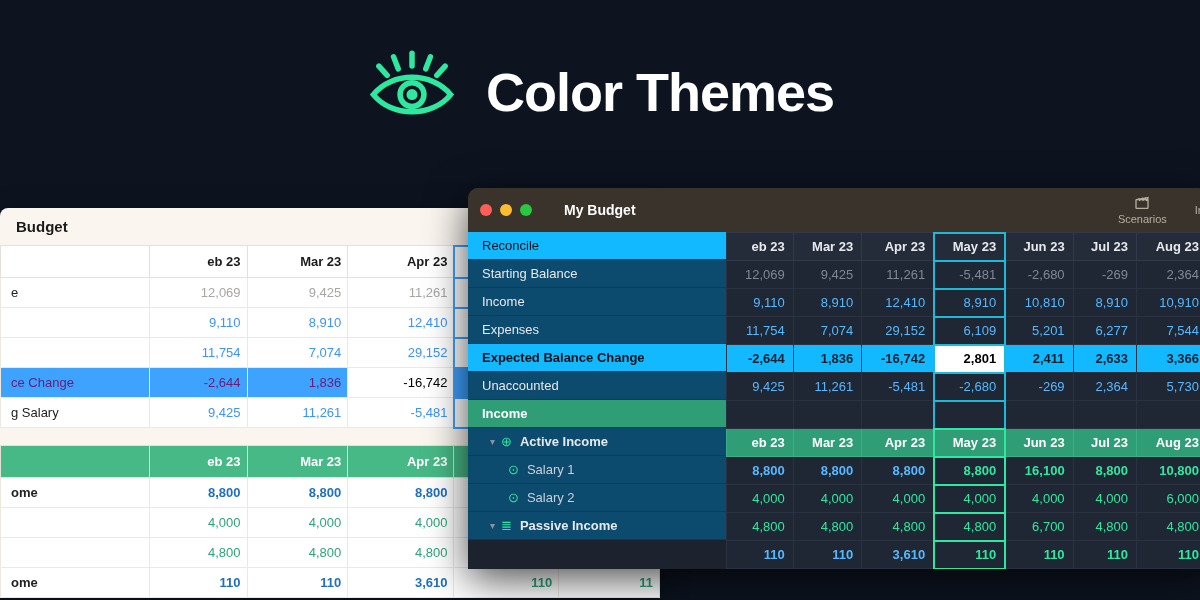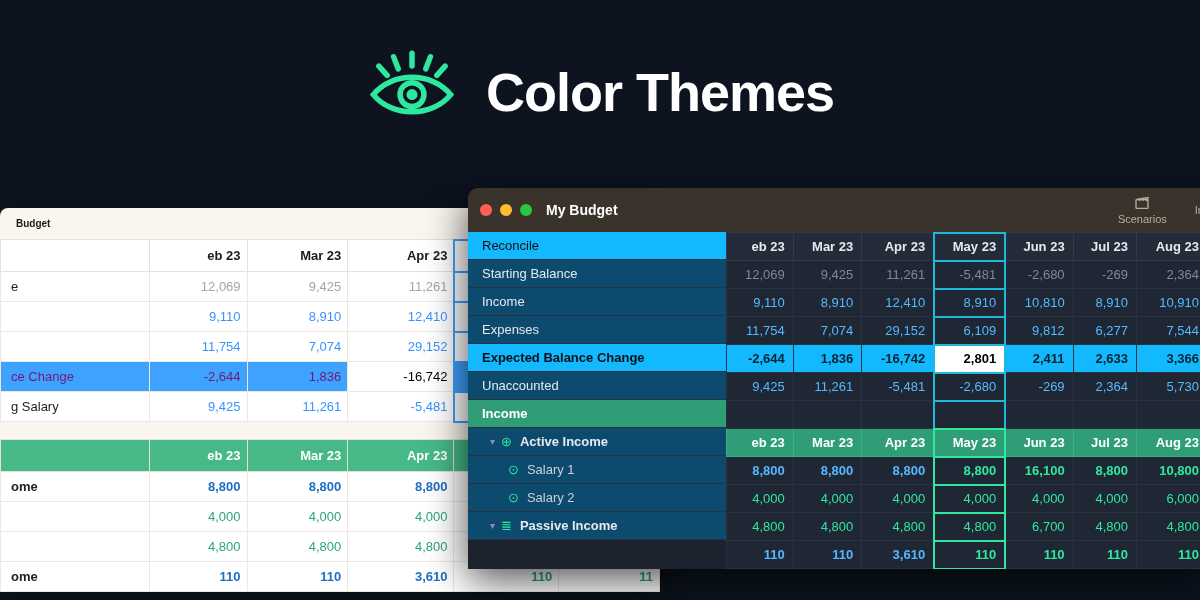--- a/index.html
+++ b/index.html
@@ -8,21 +8,21 @@
 
 .header { display: flex; align-items: center; justify-content: center; gap: 28px; padding-top: 44px; padding-bottom: 30px; }
 .eye-icon { width: 92px; height: 92px; color: #2fe8a0; }
 .header-title { color: #fff; font-size: 54px; font-weight: 700; letter-spacing: -1px; }
 
 
 .window-light {
   position: absolute; left: 0px; top: 208px; width: 660px; background: #faf5ef;
   border-radius: 8px 8px 0 0; box-shadow: 0 6px 28px rgba(0,0,0,.4); overflow: hidden;
 }
-.light-titlebar { padding: 10px 16px; font-weight: 700; font-size: 10px; color: #1b1b1b; }
+.light-titlebar { padding: 10px 16px; font-weight: 700; font-size: 15px; color: #1b1b1b; }
 .light-table { width: 100%; border-collapse: collapse; font-size: 13px; }
 .light-table th { background: #fff; color: #1b1b1b; font-weight: 600; padding: 8px 6px; text-align: right; border: 1px solid #e6e0d7; }
 .light-table th:first-child { text-align: left; padding-left: 10px; }
 .light-table td { padding: 7px 6px; text-align: right; border: 1px solid #eee8de; background: #fff; color: #3b93ff; font-variant-numeric: tabular-nums; }
 .light-table td:first-child { text-align: left; padding-left: 10px; color: #222; }
 .light-table tr.muted td { color: #a8a6a3; }
 .light-table tr.muted td:first-child { color: #222; }
 .light-table tr.hl td { background: #3ea2ff; color: #701a75; }
 .light-table tr.hl td:nth-child(4) { background: #fff; color: #000; }
 .light-income-header { background: #47b986 !important; color: #fff !important; padding: 8px 6px; font-weight: 600; }
@@ -35,21 +35,21 @@
 
 
 .window-dark {
   position: absolute; left: 468px; top: 188px; width: 740px; background: #1c232e;
   border-radius: 10px 10px 0 0; box-shadow: 0 10px 40px rgba(0,0,0,.7); overflow: hidden; color: #e6e9ee;
 }
 .dark-titlebar { height: 44px; display: flex; align-items: center; padding: 0 12px; background: #3a332b; position: relative; }
 .traffic { display: flex; gap: 8px; }
 .dot { width: 12px; height: 12px; border-radius: 50%; }
 .dot.r { background: #ff5f57; } .dot.y { background: #febc2e; } .dot.g { background: #28c840; }
-.dark-title { margin-left: 14px; font-weight: 600; font-size: 14px; color: #fefefe; }
+.dark-title { margin-left: 32px; font-weight: 600; font-size: 14px; color: #fefefe; }
 .toolbar-right { position: absolute; right: 4px; display: flex; gap: 28px; align-items: center; color: #b6aea2; font-size: 11px; }
 .tb-item { display: flex; flex-direction: column; align-items: center; gap: 2px; }
 .tb-item svg { width: 16px; height: 16px; }
 
 .ledger { display: flex; }
 .ledger-labels { width: 258px; }
 .ledger-grid { flex: 1; }
 .ll-row { height: 28px; display: flex; align-items: center; padding: 0 14px; font-size: 13px; border-bottom: 1px solid #2a3140; background: #0c4a6e; }
 .ll-row.reconcile { background: #13b9ff; color: #0a1018; font-weight: 500; text-align: right; }
 .ll-row.hl { background: #13b9ff; color: #0a1018; font-weight: 600; }
@@ -280,21 +280,21 @@
               <td class="may-col">8,910</td>
               <td>10,810</td>
               <td>8,910</td>
               <td>10,910</td>
             </tr>
             <tr>
               <td>11,754</td>
               <td>7,074</td>
               <td>29,152</td>
               <td class="may-col">6,109</td>
-              <td>9,812</td>
+              <td>5,201</td>
               <td>6,277</td>
               <td>7,544</td>
             </tr>
             <tr class="hl">
               <td>-2,644</td>
               <td>1,836</td>
               <td>-16,742</td>
               <td class="may-col">2,801</td>
               <td>2,411</td>
               <td>2,633</td>

